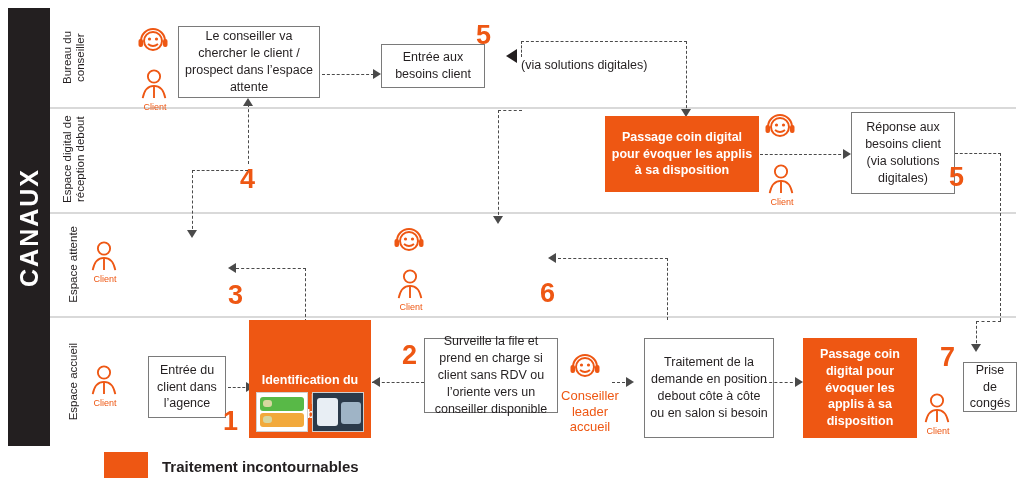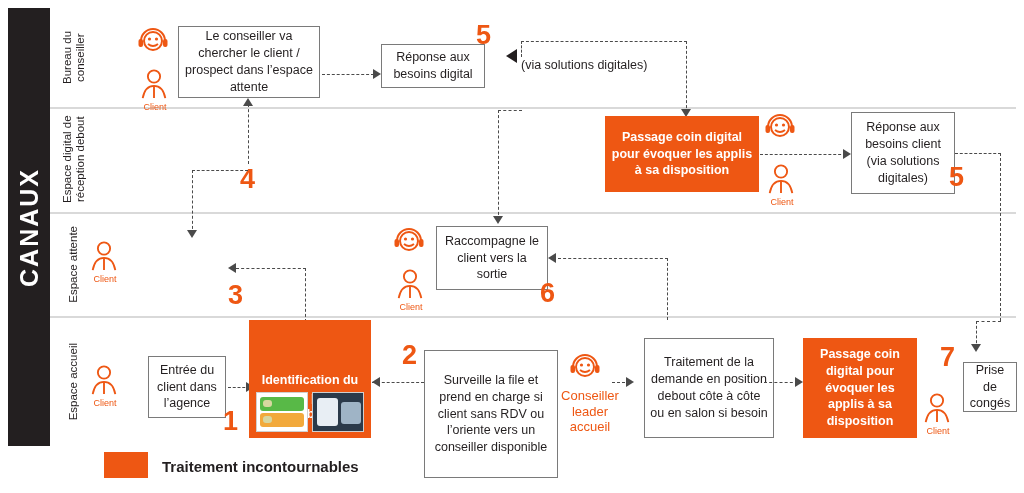--- a/index.html
+++ b/index.html
@@ -165,21 +165,21 @@
   </div>
 
   <div class="box" style="left:178px; top:26px; width:142px; height:72px;">
     <span>Le conseiller va chercher le client / prospect dans l’espace attente</span>
   </div>
 
   <div class="h-dash" style="left:322px; top:74px; width:52px;"></div>
   <div class="arrow right" style="left:373px; top:69px;"></div>
 
   <div class="box" style="left:381px; top:44px; width:104px; height:44px;">
-    <span>Réponse aux besoins digital</span>
+    <span>Entrée aux besoins client</span>
   </div>
 
   <div class="step" style="left:476px; top:22px;">
     <span>5</span>
   </div>
 
   <div class="arrow right-dark" style="left:506px; top:49px; transform:rotate(180deg);"></div>
 
   <div class="plain-text" style="left:521px; top:57px; width:160px;">
     <span>(via solutions digitales)</span>
@@ -275,23 +275,20 @@
   </div>
   <div class="person" style="left:394px; top:268px;">
     <svg viewBox="0 0 34 34" width="32" height="32" aria-hidden="true">
       <circle cx="17" cy="9" r="6.5" fill="none" stroke="#ee5713" stroke-width="2"></circle>
       <path d="M5 32 q2.5 -13 12 -13 q9.5 0 12 13" fill="none" stroke="#ee5713" stroke-width="2"></path>
       <path d="M17 19 l0 13" stroke="#ee5713" stroke-width="2"></path>
     </svg>
     <span class="cap">Client</span>
   </div>
 
-  <div class="box" style="left:436px; top:226px; width:112px; height:64px;">
-    <span>Raccompagne le client vers la sortie</span>
-  </div>
 
   <div class="step" style="left:540px; top:280px;">
     <span>6</span>
   </div>
 
   <div class="h-dash" style="left:558px; top:258px; width:110px;"></div>
   <div class="arrow left" style="left:548px; top:253px;"></div>
   <div class="v-dash" style="left:667px; top:258px; height:62px;"></div>
 
   <div class="person" style="left:88px; top:364px;">
@@ -329,21 +326,21 @@
     <div class="kiosk-card" style="left:28px; top:9px; width:20px; height:22px; background:#9fb4c6;"></div>
   </div>
 
   <div class="step" style="left:402px; top:342px;">
     <span>2</span>
   </div>
 
   <div class="h-dash" style="left:372px; top:382px; width:52px;"></div>
   <div class="arrow left" style="left:372px; top:377px;"></div>
 
-  <div class="box" style="left:424px; top:350px; width:134px; height:128px;">
+  <div class="box" style="left:424px; top:338px; width:134px; height:75px;">
     <span>Surveille la file et prend en charge si client sans RDV ou l’oriente vers un conseiller disponible</span>
   </div>
 
   <div class="person" style="left:568px; top:352px; width:44px;">
     <svg viewBox="0 0 34 30" width="34" height="30" aria-hidden="true">
       <circle cx="17" cy="15" r="9" fill="none" stroke="#ee5713" stroke-width="2"></circle>
       <circle cx="13.5" cy="13" r="1.6" fill="#ee5713"></circle>
       <circle cx="20.5" cy="13" r="1.6" fill="#ee5713"></circle>
       <path d="M12 18 q5 4 10 0" fill="none" stroke="#ee5713" stroke-width="1.8"></path>
       <path d="M5 15 a12 12 0 0 1 24 0" fill="none" stroke="#ee5713" stroke-width="2"></path>

